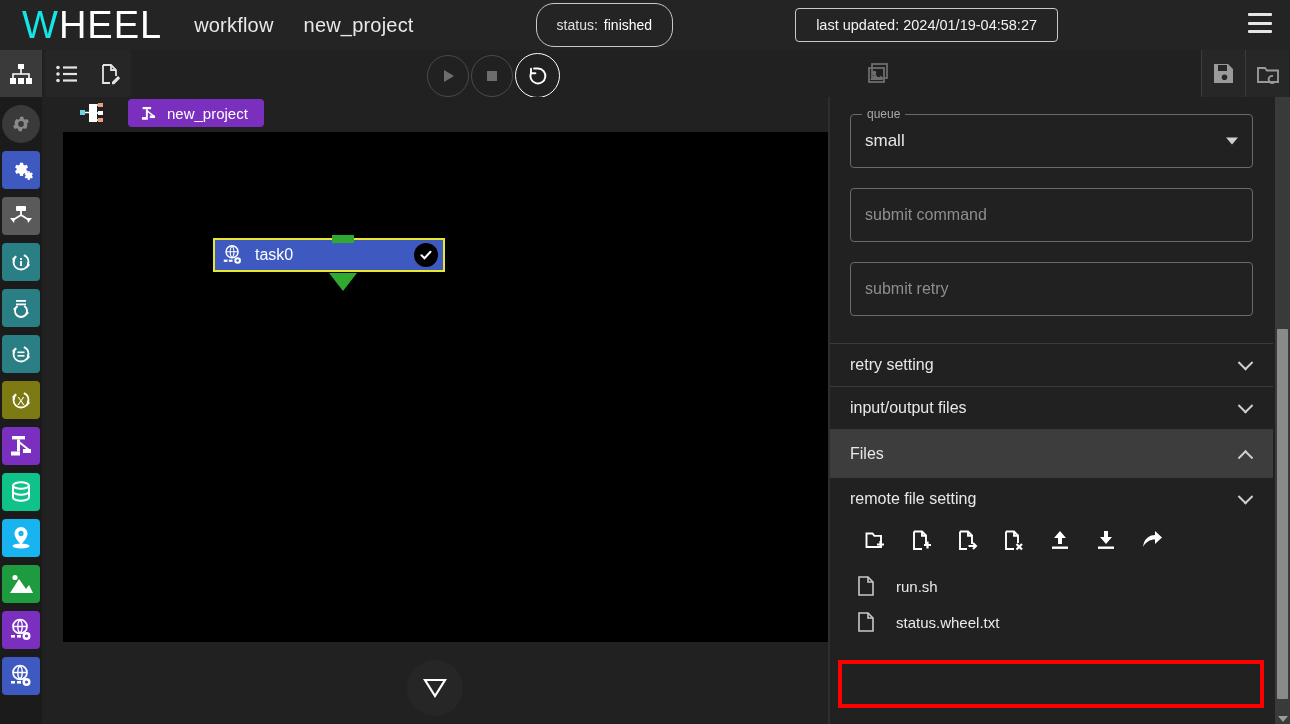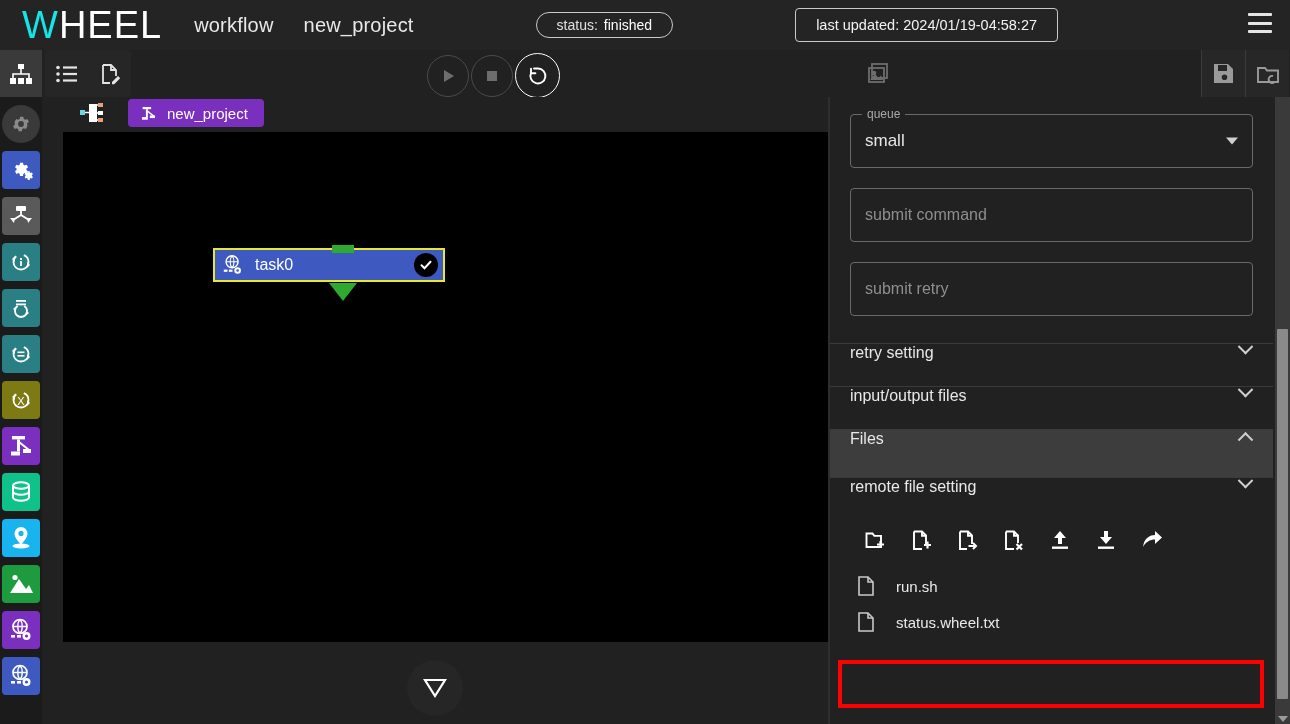--- a/index.html
+++ b/index.html
@@ -24,21 +24,21 @@
   .logo .w { color: #12e6e6; }
   .topbar-title {
     color: #e8e8e8; font-size: 20px; margin-left: 32px; letter-spacing: .2px;
   }
   .topbar-project {
     color: #e8e8e8; font-size: 20px; margin-left: 30px; letter-spacing: .2px;
   }
   .status-pill {
     margin-left: 122px;
     border: 1px solid #c9c9c9; border-radius: 18px;
-    height: 26px; padding: 0 20px;
+    height: 44px; padding: 0 20px;
     display: flex; align-items: center; gap: 6px;
     font-size: 14px; color: #f2f2f2;
   }
   .status-pill .k { color: #e0e0e0; }
   .status-pill .v { color: #ffffff; }
   .updated-box {
     margin-left: 122px;
     border: 1px solid #c9c9c9; border-radius: 4px;
     height: 34px; padding: 0 20px;
     display: flex; align-items: center;
@@ -114,21 +114,21 @@
   .tab-chip {
     margin-left: 22px; height: 28px; background: #7b2fbe; border-radius: 4px;
     display: flex; align-items: center; gap: 10px; padding: 0 16px 0 12px;
     color: #fff; font-size: 15px; cursor: pointer;
   }
   .canvas {
     position: absolute; left: 21px; top: 35px; width: 765px; height: 510px;
     background: #000000;
   }
   .node {
-    position: absolute; left: 150px; top: 116px; width: 232px; height: 34px;
+    position: absolute; left: 150px; top: 106px; width: 232px; height: 34px;
     background: #3e59bf; border: 2px solid #e8e82e;
     display: flex; align-items: center; cursor: pointer;
   }
   .node .node-icon { margin-left: 6px; display: flex; align-items: center; }
   .node .node-label { color: #ffffff; font-size: 16px; margin-left: 10px; }
   .node .node-check {
     position: absolute; right: 5px; top: 50%; transform: translateY(-50%);
     width: 24px; height: 24px; border-radius: 50%; background: #000;
     display: flex; align-items: center; justify-content: center;
   }
@@ -170,21 +170,21 @@
   .select-caret {
     position: absolute; right: 14px; top: 50%; transform: translateY(-50%);
     width: 0; height: 0; border-left: 6px solid transparent;
     border-right: 6px solid transparent; border-top: 7px solid #cfcfcf;
   }
   .field-gap { height: 20px; }
 
   .accordion { margin-top: 27px; }
   .acc-row {
     height: 43px; border-top: 1px solid #3a3a3a;
-    display: flex; align-items: flex-start; justify-content: space-between;
+    display: flex; align-items: center; justify-content: space-between;
     padding: 0 22px 0 20px; cursor: pointer; background: #212121;
   }
   .acc-row.expanded { background: #3d3d3d; height: 48px; }
   .acc-label { color: #e8e8e8; font-size: 16px; }
   .chev {
     width: 11px; height: 11px; border-right: 2px solid #cfcfcf;
     border-bottom: 2px solid #cfcfcf; transform: rotate(45deg) translate(-2px,-2px);
   }
   .chev.up { transform: rotate(-135deg) translate(-3px,-3px); }
 

